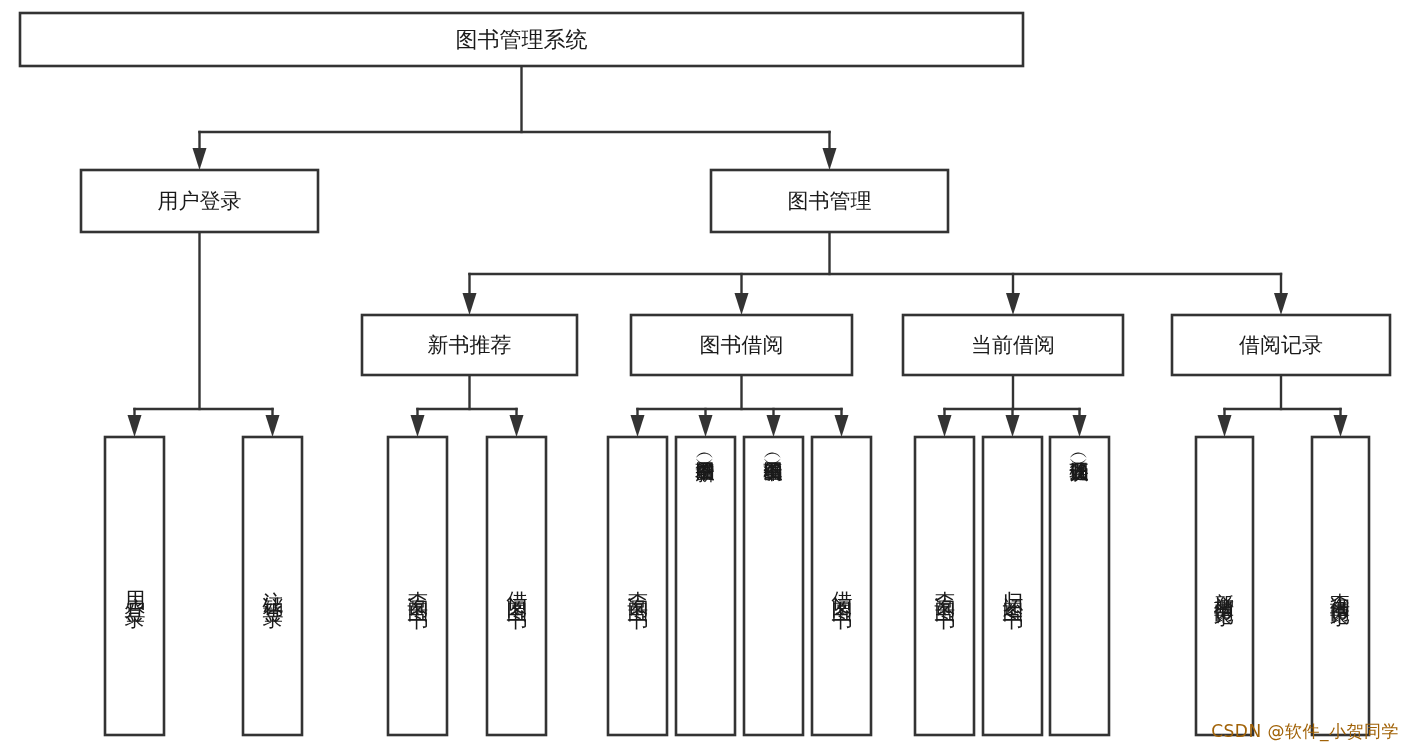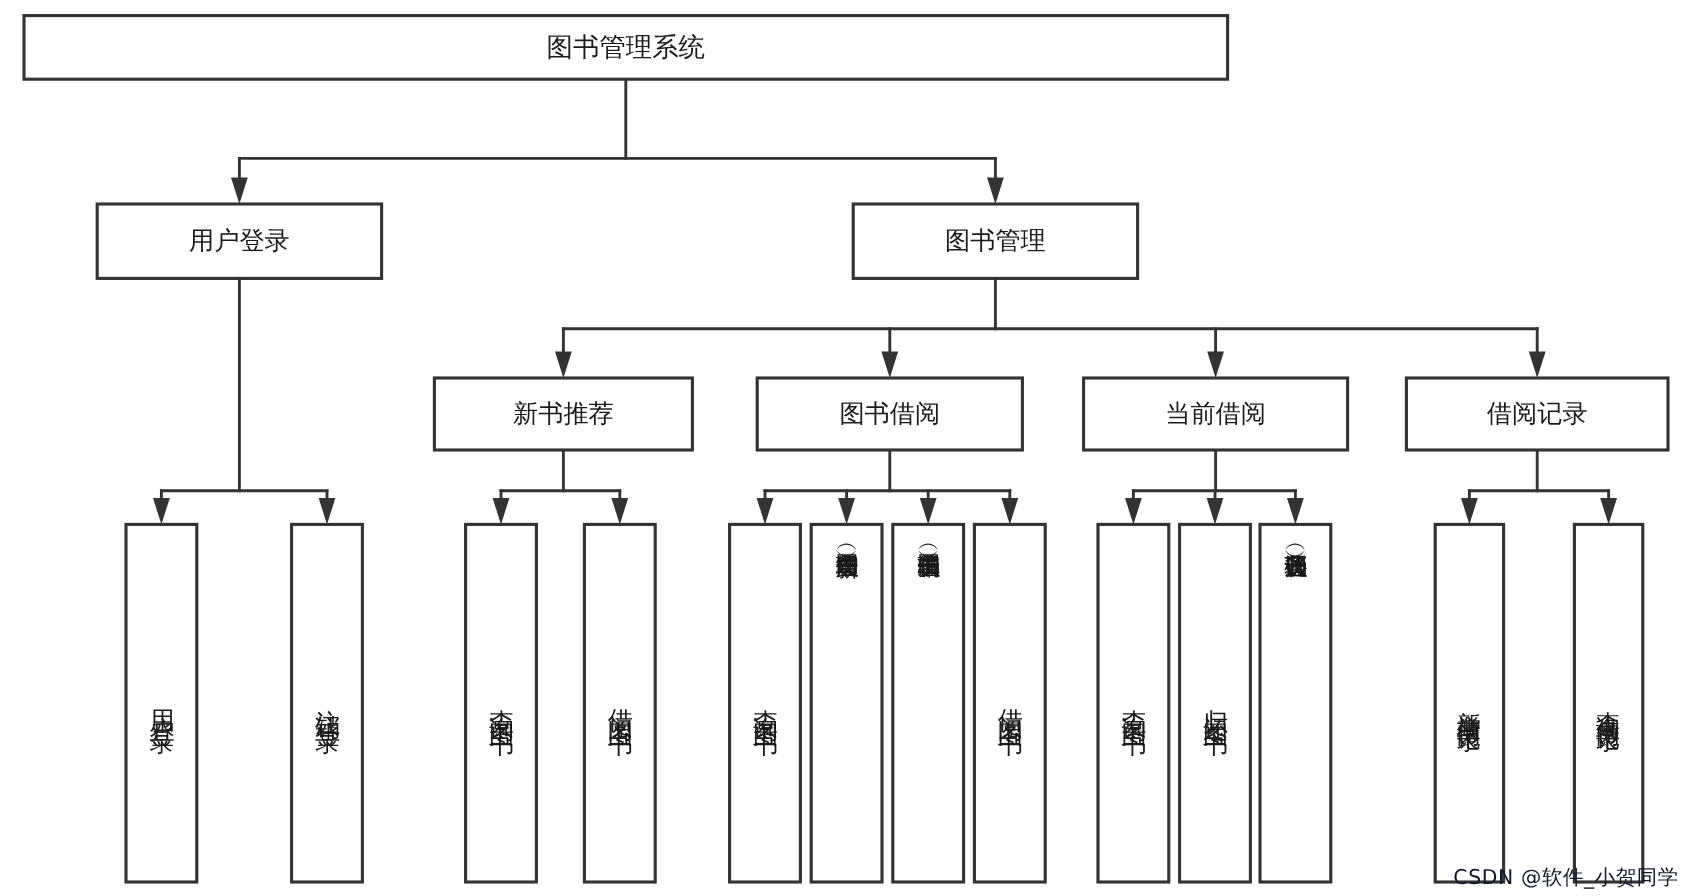--- a/index.html
+++ b/index.html
@@ -69,21 +69,21 @@
     letter-spacing: 2px;
     color: #1a1a1a;
     white-space: nowrap;
   }
   .watermark {
     position: absolute;
     right: 6px;
     bottom: 4px;
     font-family: "DejaVu Sans", "Liberation Sans", sans-serif;
     font-size: 17px;
-    color: #0f172a;
+    color: #a16207;
     white-space: nowrap;
     letter-spacing: 0.5px;
   }
 </style>
 </head>
 <body>
 
 <div id="diagram-root">
 
   <svg class="diagram-svg" viewBox="0 0 1405 747">

